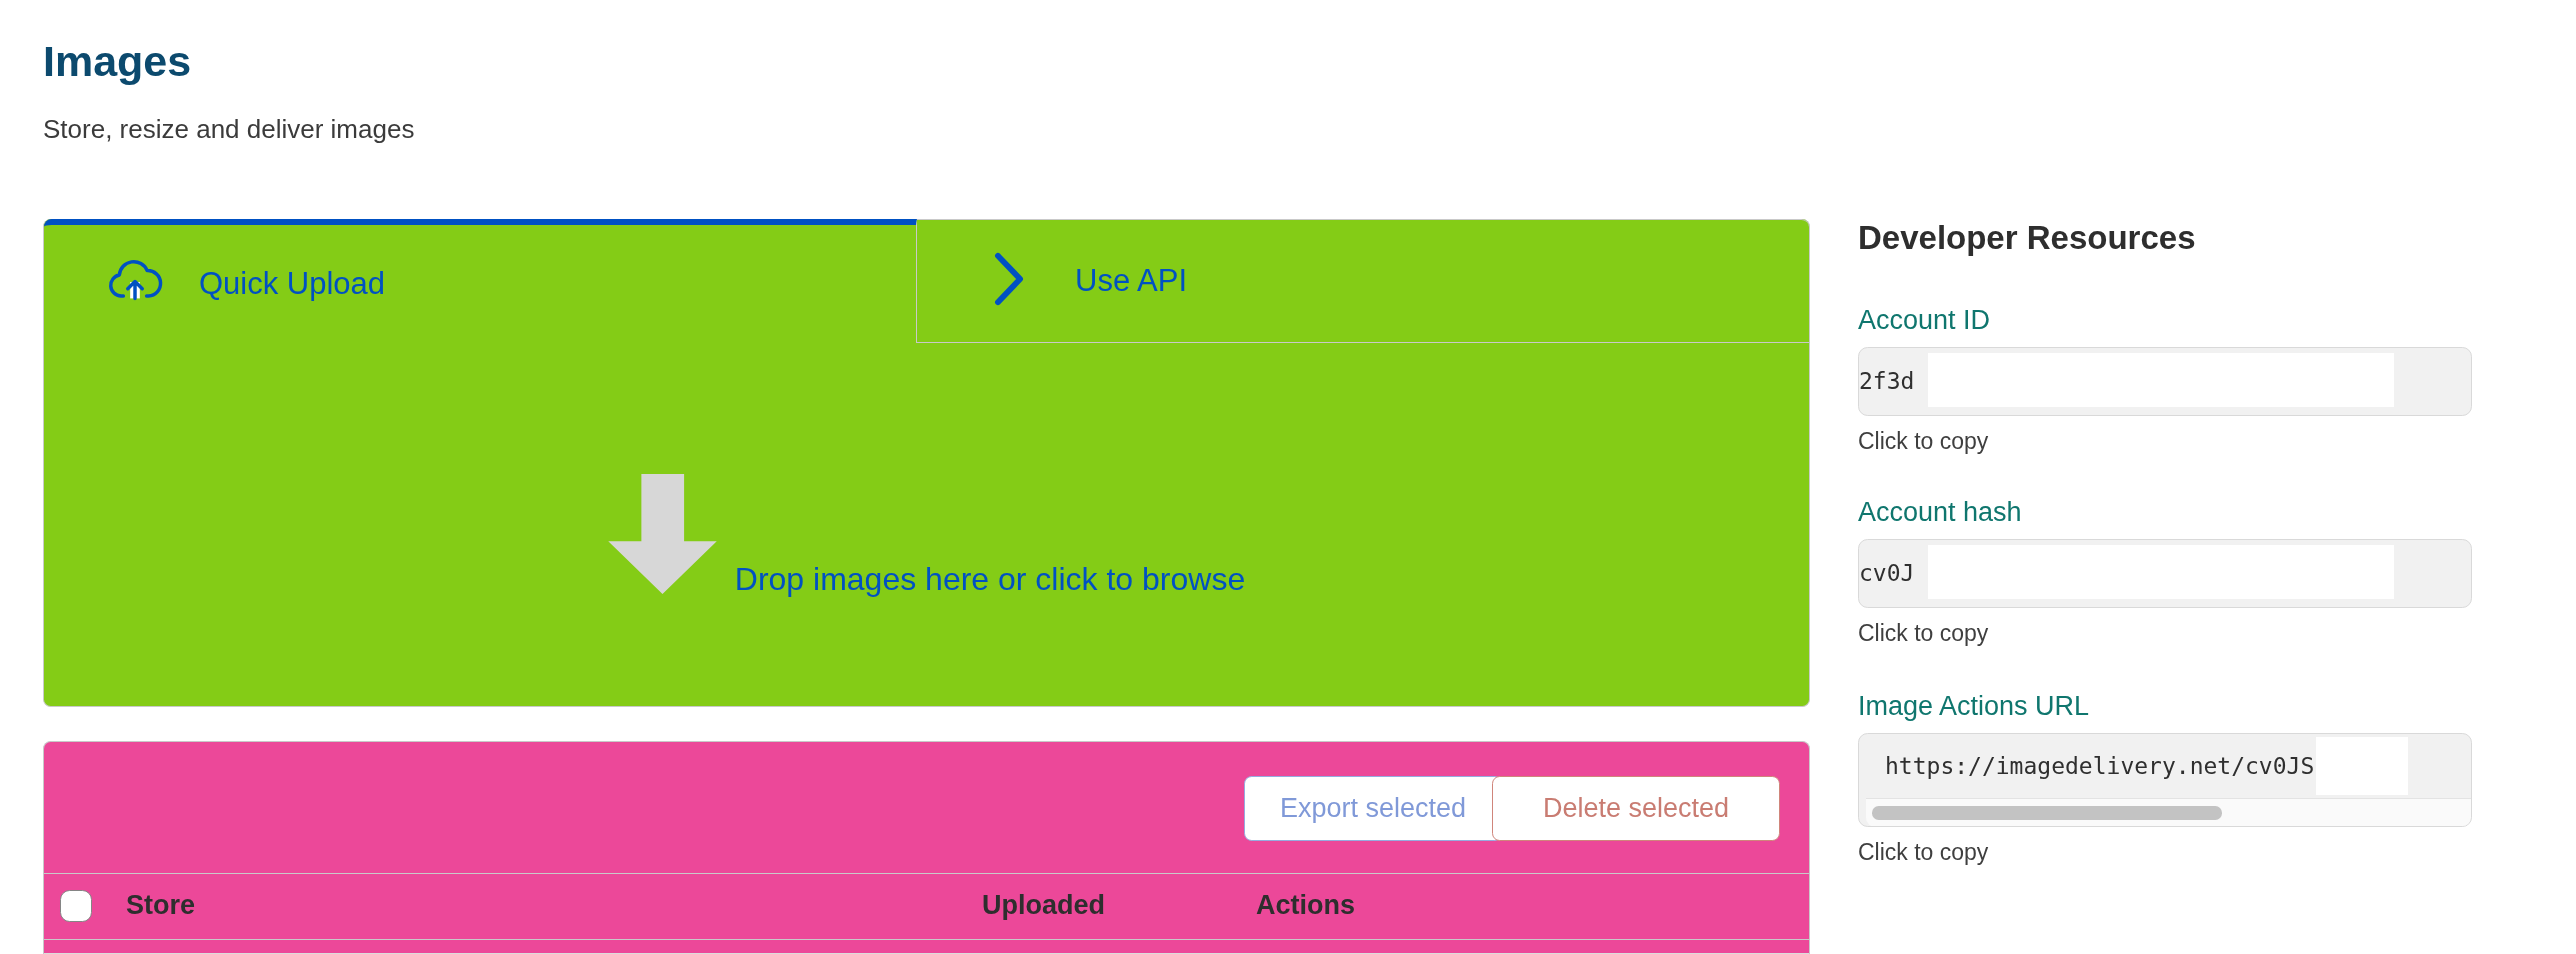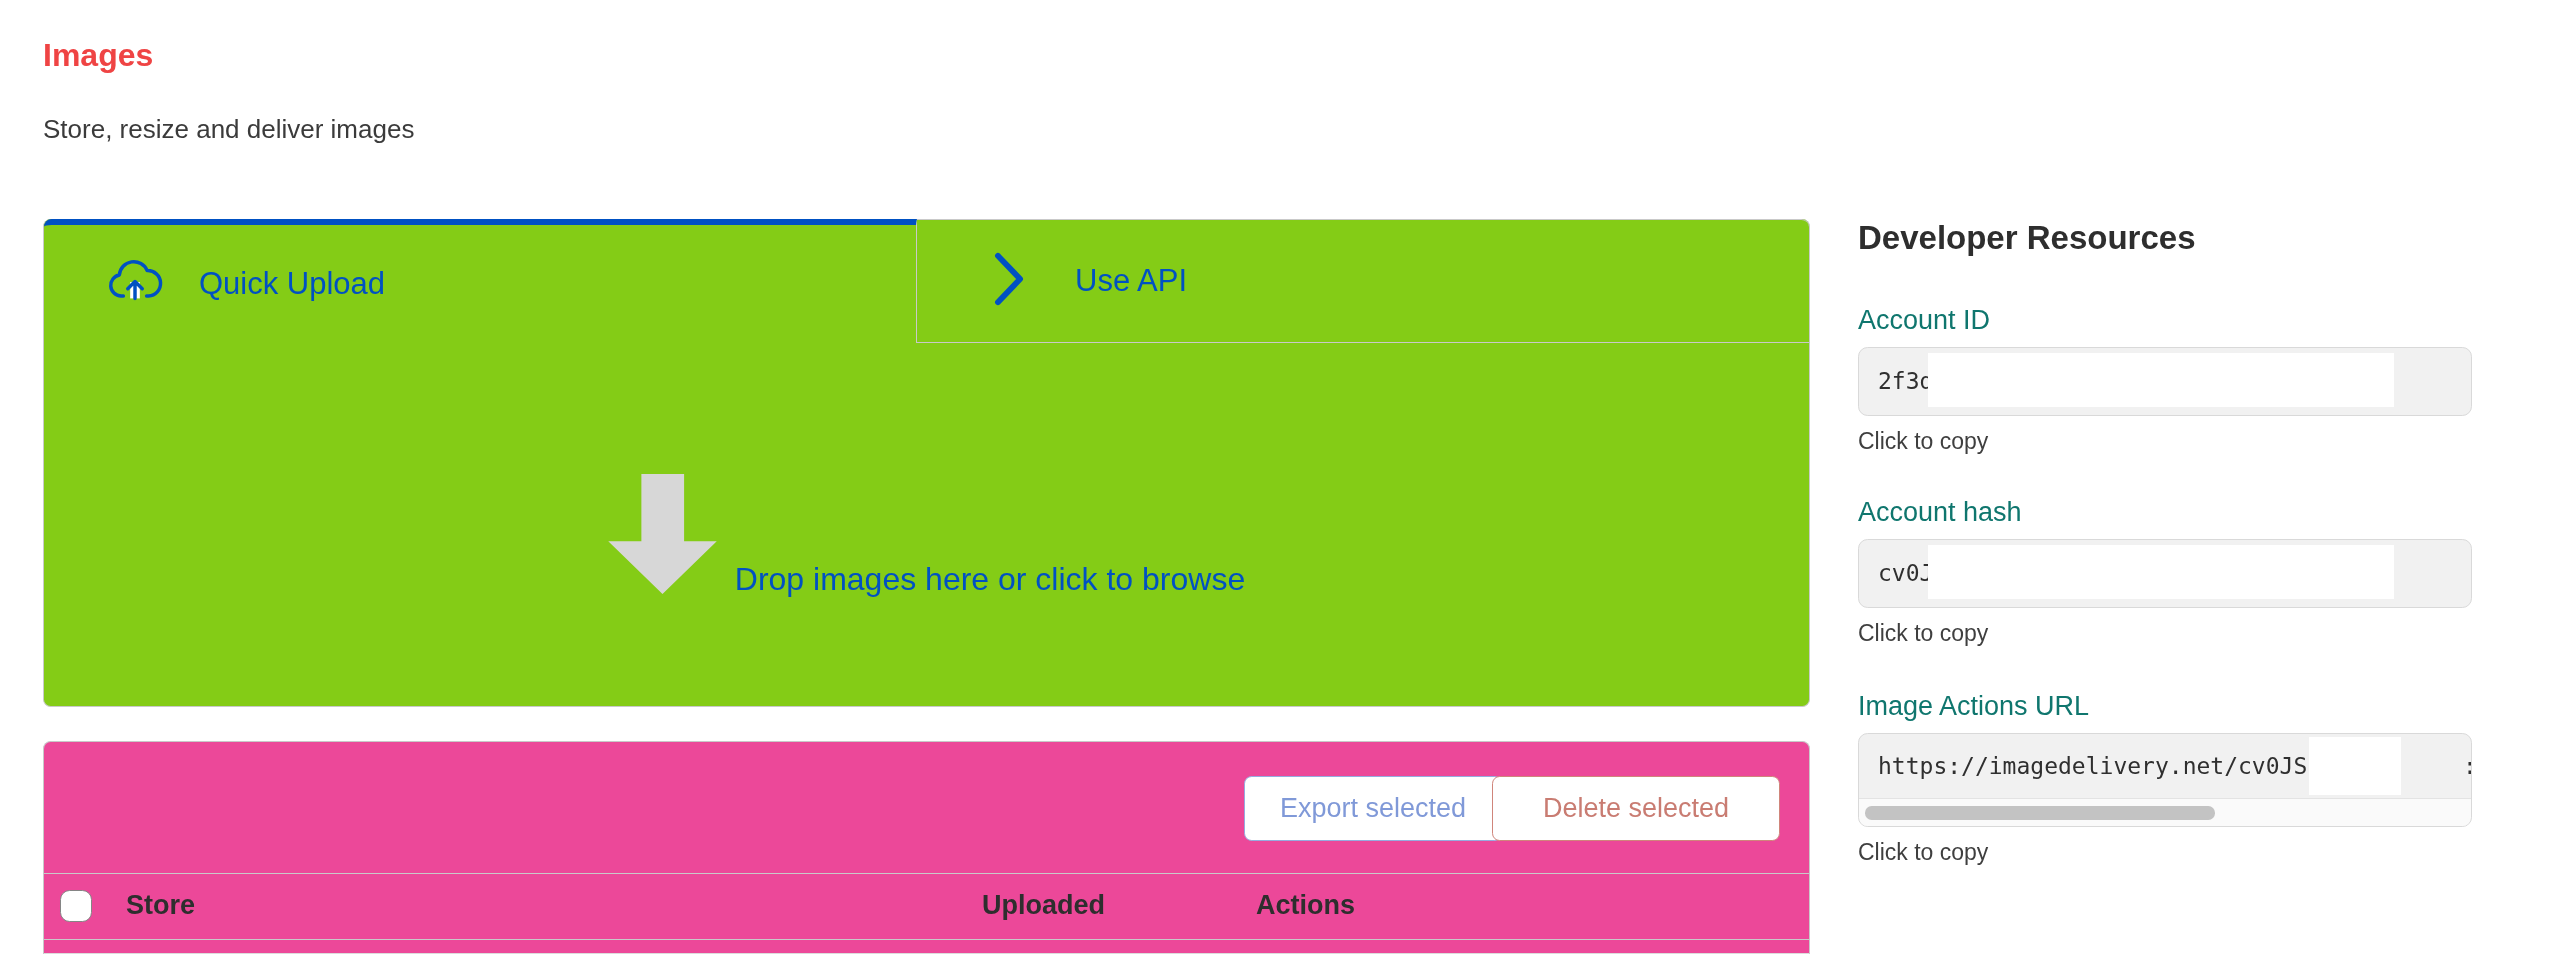--- a/index.html
+++ b/index.html
@@ -3,21 +3,21 @@
 <meta charset="utf-8">
 <style>
   * { box-sizing: border-box; }
   html,body { margin:0; padding:0; }
   body {
     width:2576px; height:954px; position:relative; overflow:hidden;
     background:#ffffff; color:#313131;
     font-family:"Liberation Sans", sans-serif;
   }
   
-  .page-title { position:absolute; left:43px; top:37px; font-size:32px; font-weight:bold; color:#ef4444; }
+  .page-title { position:absolute; left:43px; top:37px; font-size:43px; font-weight:bold; color:#0c4a6e; }
   .page-subtitle { position:absolute; left:43px; top:114px; font-size:26px; color:#3b3b3b; }
 
   
   .upload-card {
     position:absolute; left:43px; top:219px; width:1767px; height:488px;
     border:1px solid #c9c9c9; border-top:none; border-radius:7.7px; background:#84cc16;
   }
   .tab-row { display:flex; height:124px; }
   .tab-quick {
     width:873px; border-top:6.7px solid #0051c3; border-right:1px solid #c9c9c9;
@@ -61,23 +61,23 @@
 
   
   .sidebar { position:absolute; left:1858px; top:219px; width:614px; }
   .sidebar-title { font-size:33px; font-weight:bold; color:#2e2e2e; margin:0; line-height:38px; }
   .resource { position:absolute; left:0; width:614px; }
   .res-1 { top:85px; } .res-2 { top:277px; } .res-3 { top:471px; }
   .res-label { font-size:27px; color:#0f766e; line-height:33px; }
   .res-field {
     position:relative; margin-top:9.6px; width:614px; height:69px;
     background:#f1f1f1; border:1px solid #d9d9d9; border-radius:9.6px;
-    display:flex; align-items:center; padding-left:19px; cursor:pointer; overflow:hidden;
+    display:flex; align-items:center; cursor:pointer; overflow:hidden;
   }
-  .res-field.tall { height:94px; display:block; padding-left:0; }
+  .res-field.tall { height:94px; display:block; padding-left:7px; }
   .mono { font-family:"DejaVu Sans Mono", monospace; font-size:23px; color:#2f2f2f; white-space:nowrap; }
   .redact { position:absolute; left:69px; top:5.8px; bottom:7.7px; width:466px; background:#ffffff; }
   .value-row { height:64px; display:flex; align-items:center; padding-left:19px; position:relative; }
   .redact3 { position:absolute; left:450px; top:3.8px; height:58px; width:92px; background:#ffffff; }
   .suffix-glyph { position:absolute; left:604px; top:19px; z-index:2; }
   .scroll-track {
     height:29px; border-top:1px solid #e3e3e3; background:#fafafa;
     border-radius:0 0 9.6px 9.6px; position:relative;
   }
   .scroll-thumb { position:absolute; left:5.8px; top:7.7px; width:350px; height:13.5px; border-radius:6.7px; background:#c3c3c3; cursor:pointer; }

